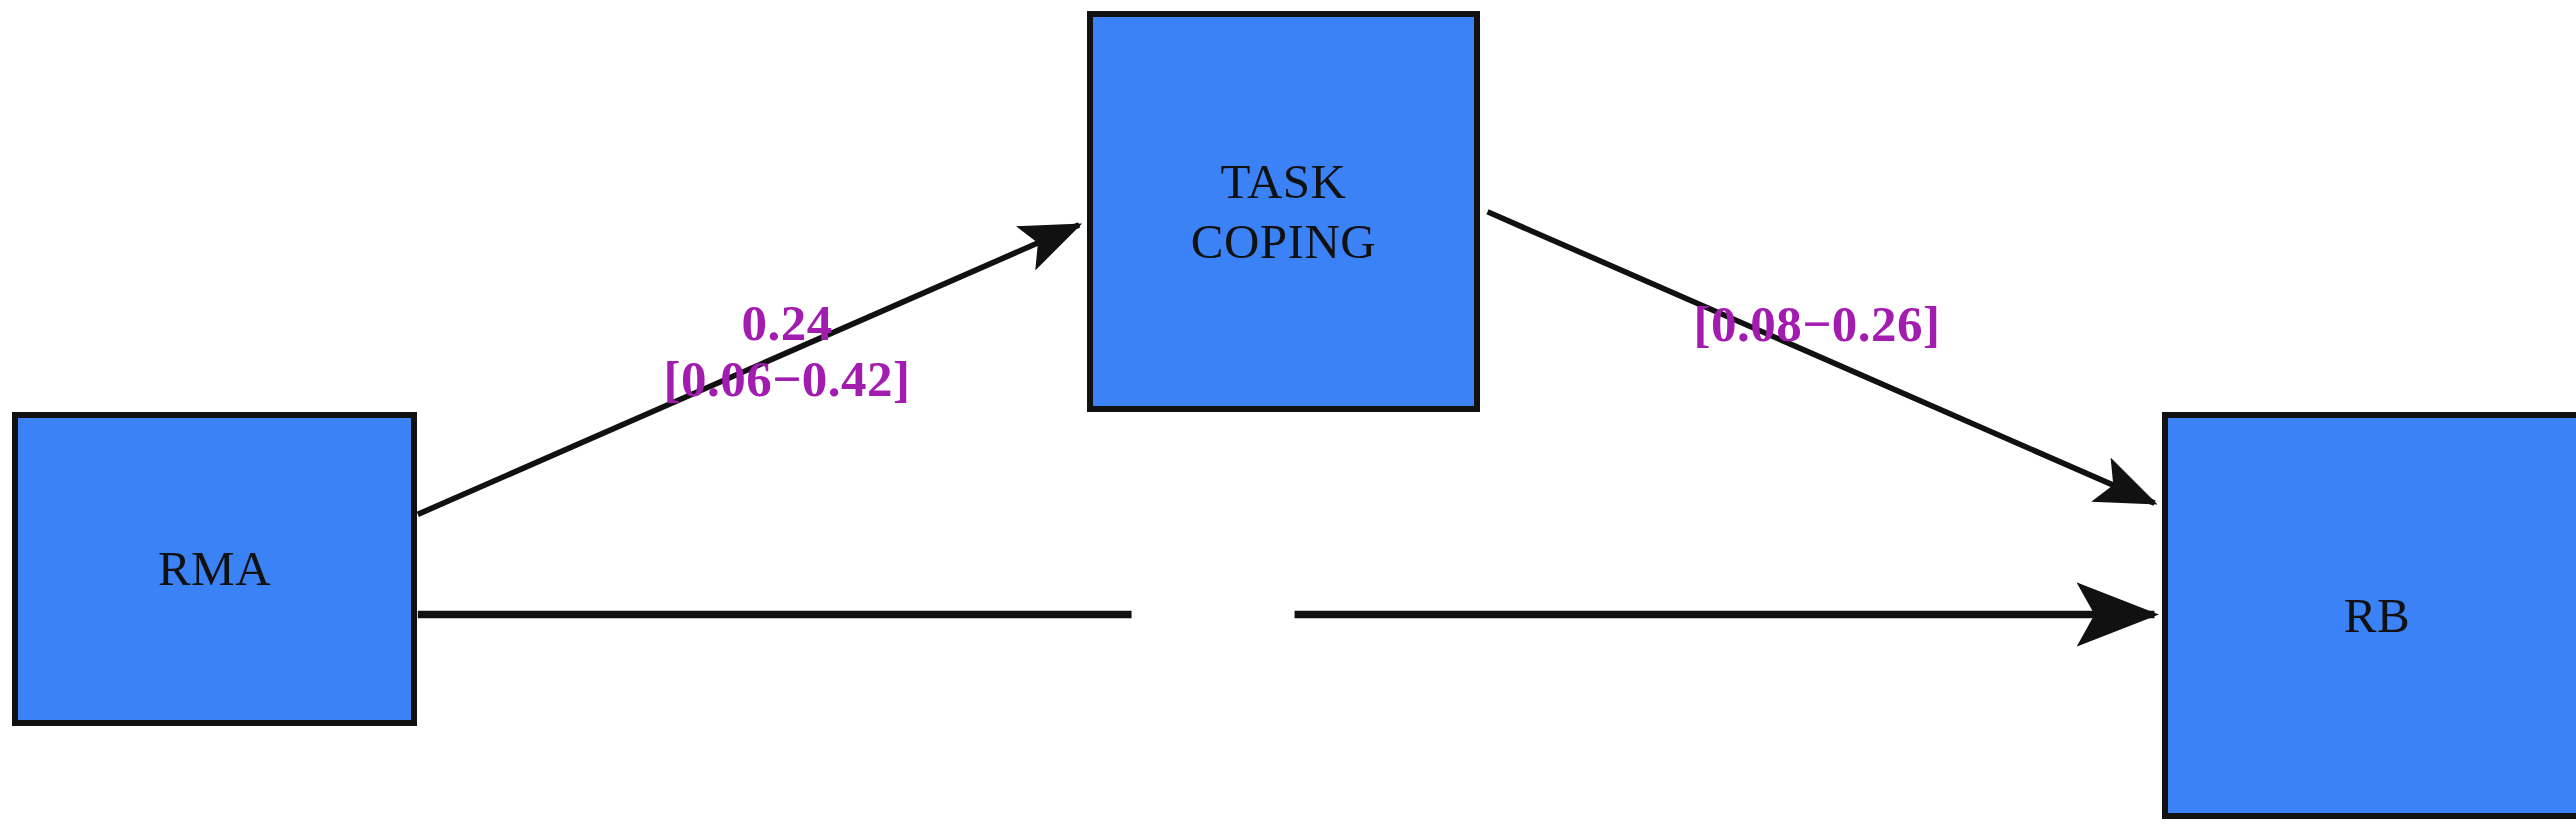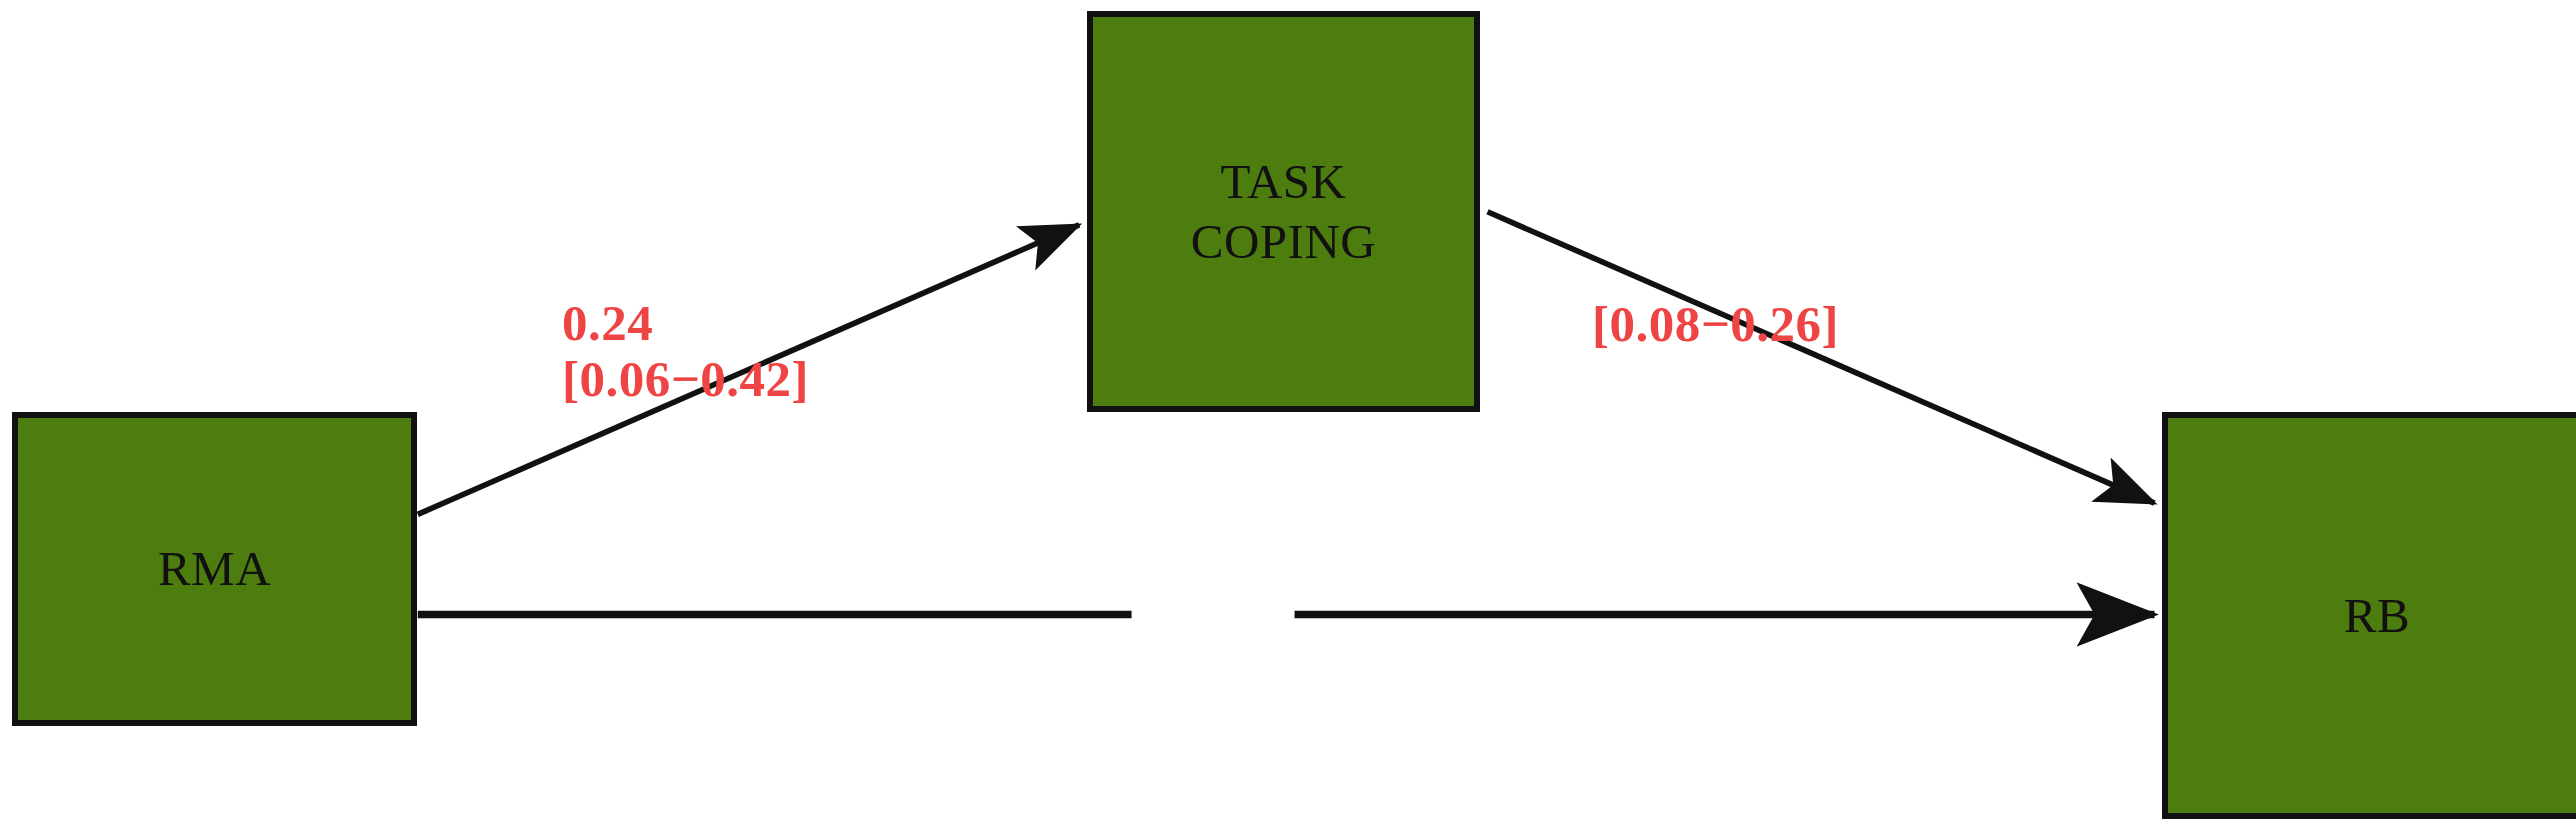--- a/index.html
+++ b/index.html
@@ -14,21 +14,21 @@
     background: #ffffff;
     overflow: hidden;
     font-family: "Liberation Serif", "DejaVu Serif", serif;
   }
 
   
   .node {
     position: absolute;
     box-sizing: border-box;
     border: 6.6px solid #111111;
-    background: #4d7c0f;
+    background: #3b82f6;
     display: flex;
     align-items: center;
     justify-content: center;
     text-align: center;
     line-height: 1.22;
     color: #111111;
     font-size: 49px;
     letter-spacing: 0.5px;
   }
   #node-rma   { left: 12px;   top: 412px; width: 405px; height: 314px; }
@@ -42,21 +42,22 @@
     position: absolute;
     left: 0; top: 0;
     width: 2576px;
     height: 831px;
     pointer-events: none;
   }
 
   
   .edge-label {
     position: absolute;
-    color: #ef4444;
+    text-align: center;
+    color: #a21caf;
     white-space: nowrap;
   }
   .coef {
     display: block;
     font-weight: bold;
     font-size: 51px;
     line-height: 1.08;
     letter-spacing: 0.5px;
   }
   .ci {

